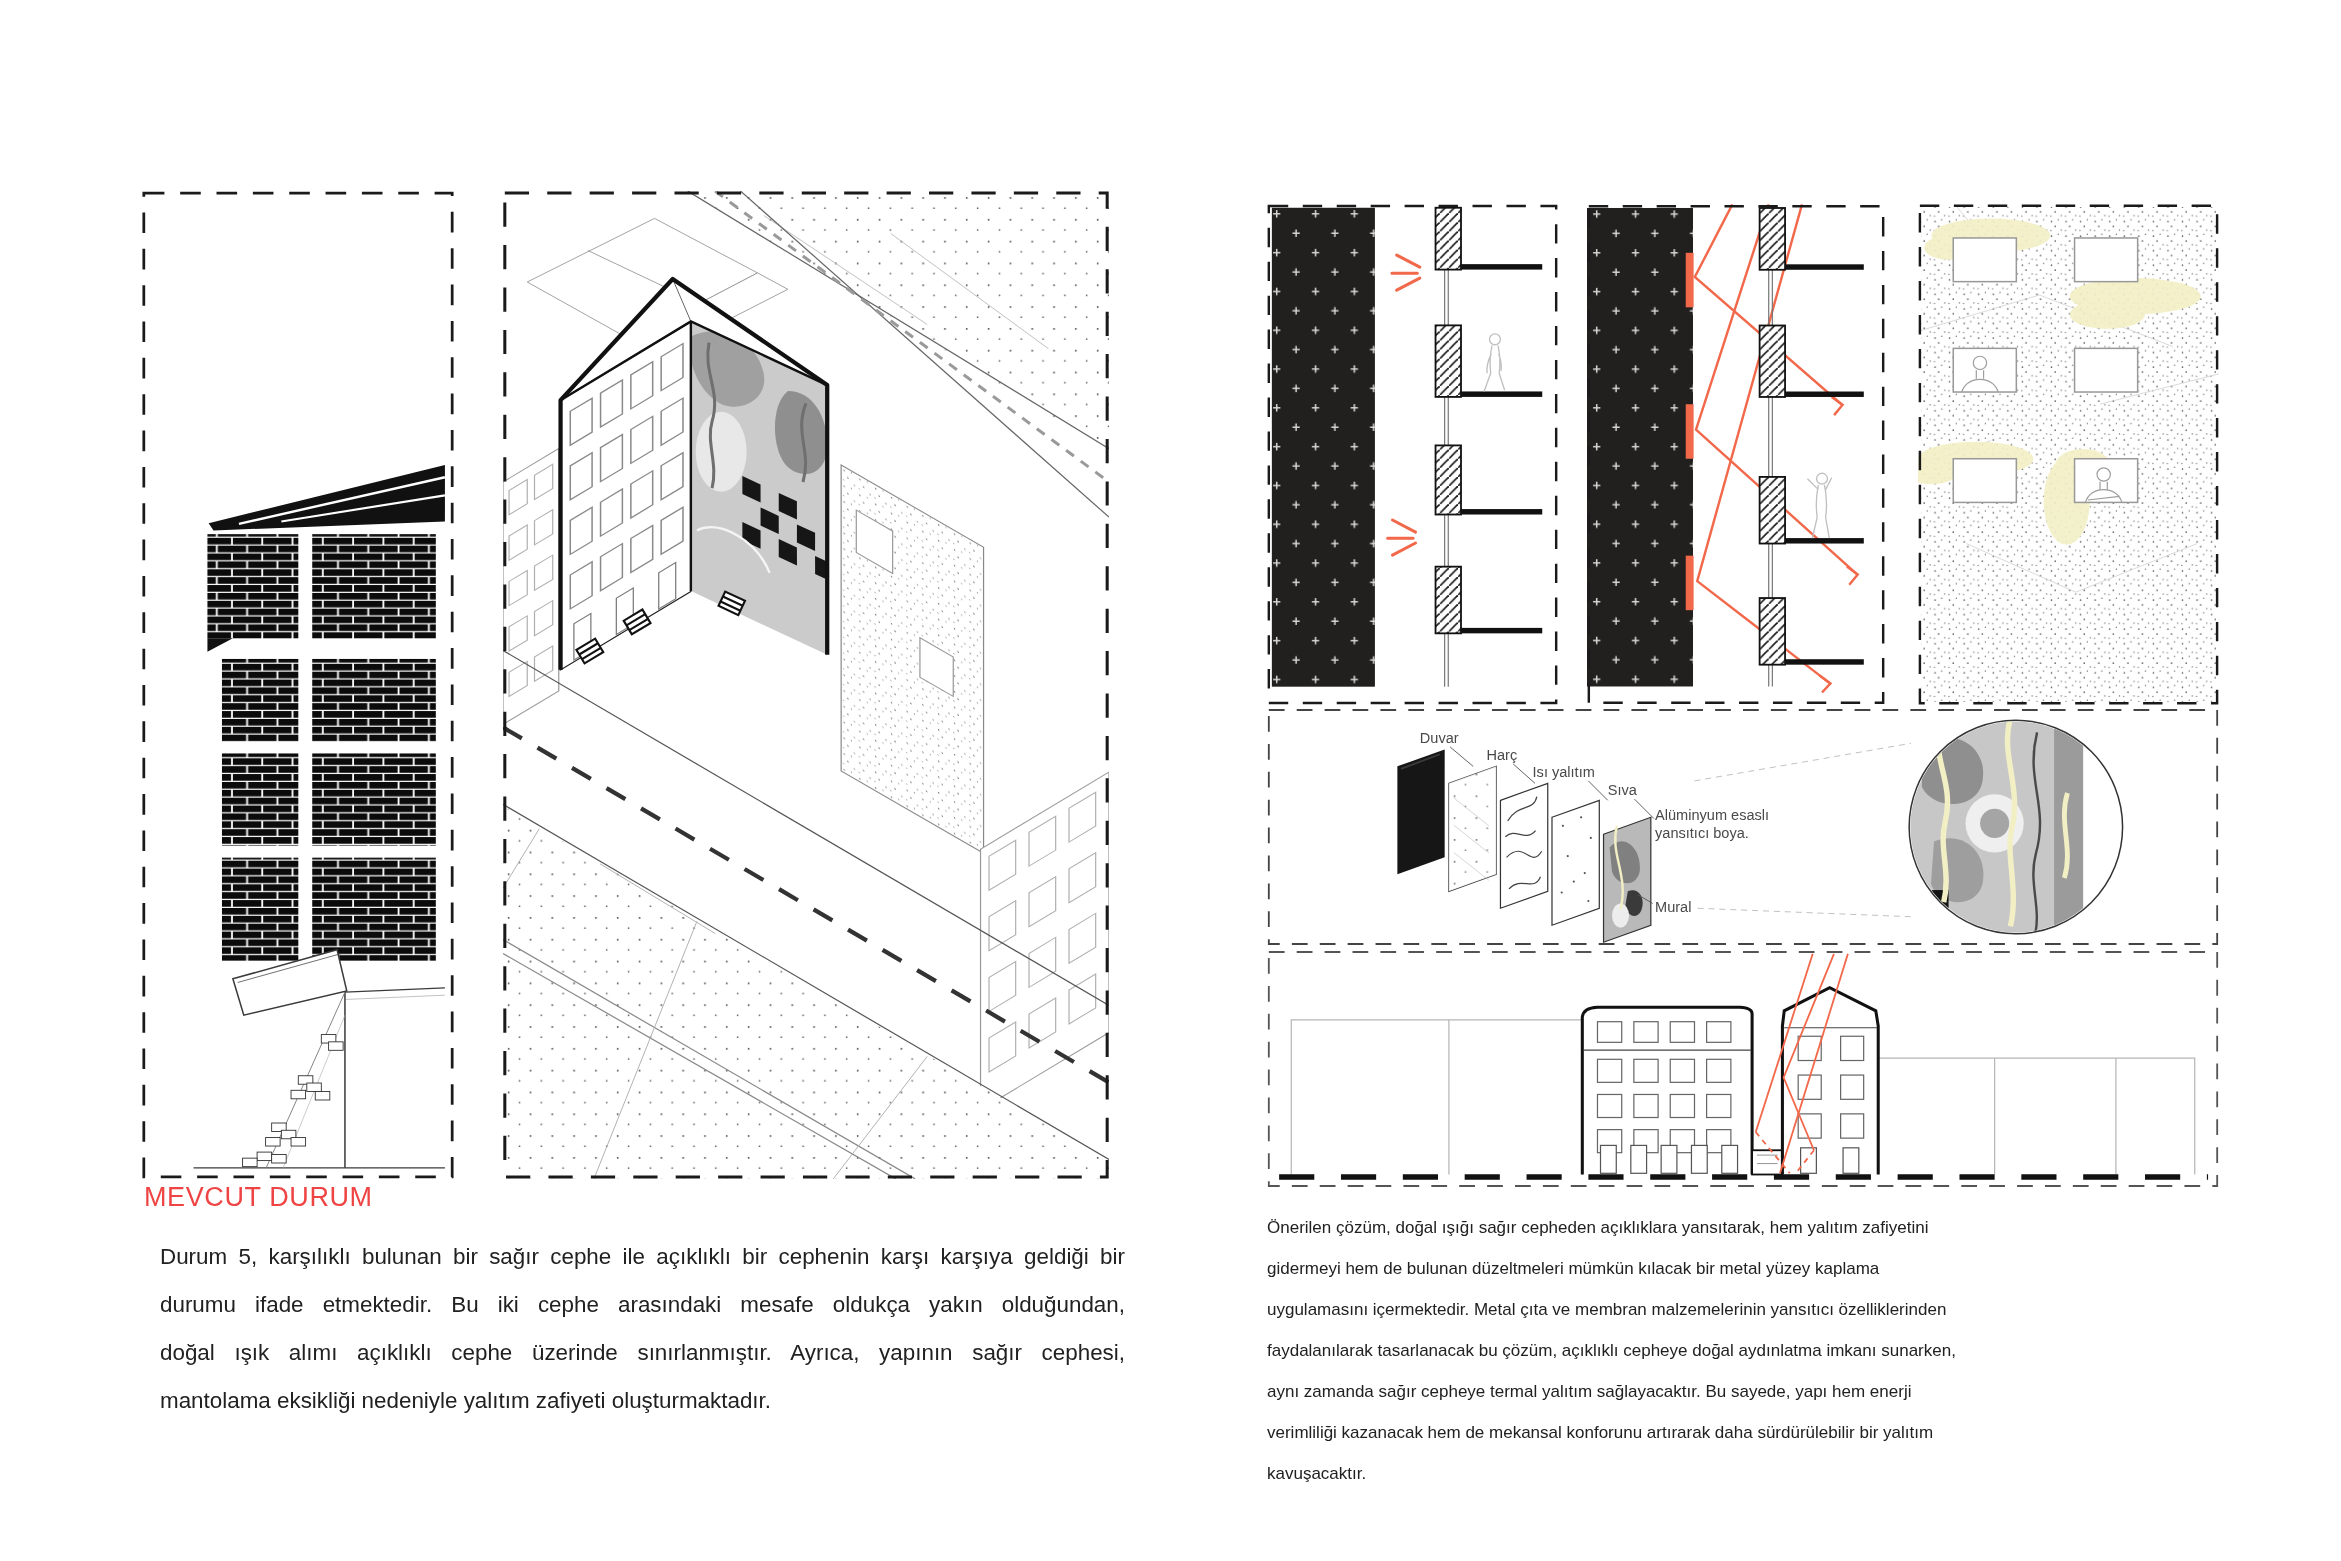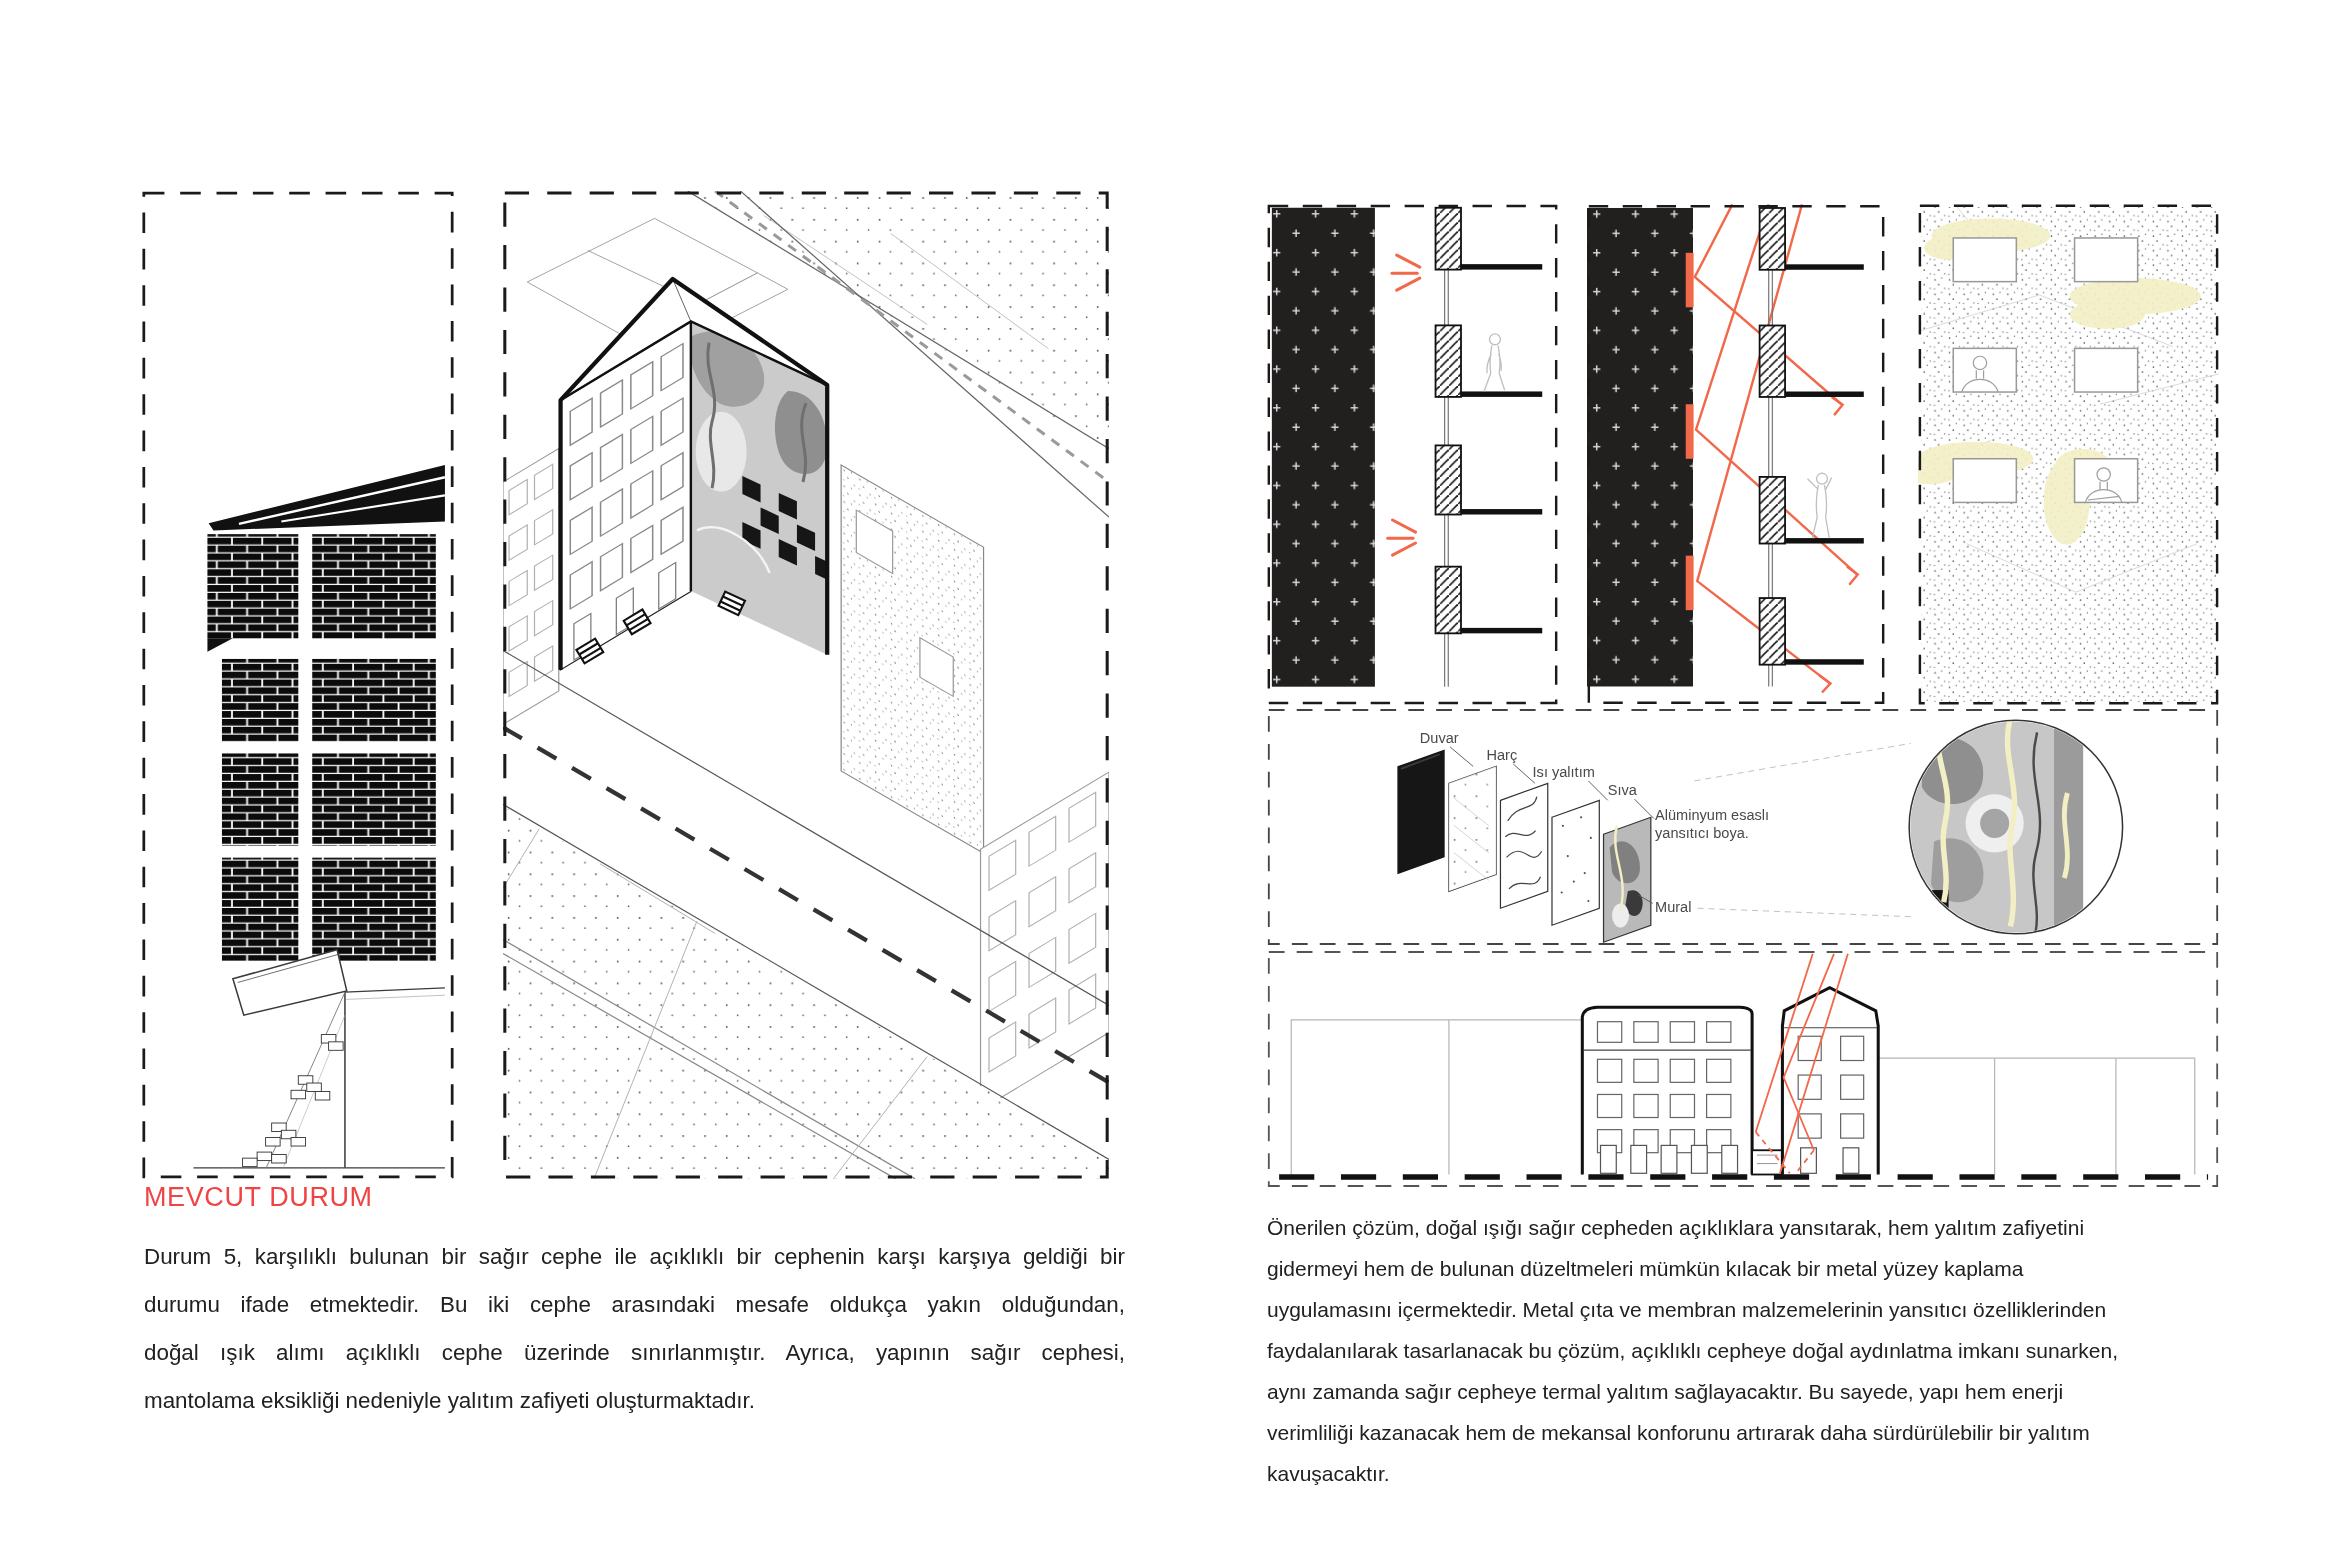--- a/index.html
+++ b/index.html
@@ -9,23 +9,23 @@
   }
   html,body{margin:0;padding:0;background:#fff;}
   #board{position:relative;width:2342px;height:1561px;background:#fff;overflow:hidden;
          font-family:"Liberation Sans",sans-serif;color:#212121;}
   .panel{position:absolute;text-align:right;}
   .panel svg{display:block;}
   .caption{position:absolute;left:144px;top:1182px;font-size:27px;color:#ef4444;
            letter-spacing:0.6px;white-space:nowrap;}
   .para{position:absolute;}
   .para-left{left:144px;top:1233px;width:981px;font-size:22.4px;line-height:48px;}
-  .para-left .line{display:block;}
+  .para-left .line{display:block;margin-left:16px;}
   .para-left .just{text-align:justify;text-align-last:justify;}
-  .para-right{left:1267px;top:1207px;width:961px;font-size:21px;line-height:41px;}
+  .para-right{left:1267px;top:1207px;width:961px;font-size:17px;line-height:41px;}
   .para-right .line{display:block;white-space:nowrap;}
   .lbl{font-family:"Liberation Sans",sans-serif;font-size:24px;fill:#4a4a4a;}
   .orange{stroke:var(--accent-orange);}
   .orange-fill{fill:var(--accent-orange);}
   .yellow-fill{fill:var(--highlight-yellow);}
   .yellow-stroke{stroke:var(--highlight-yellow);}
 </style>
 </head>
 <body>
 

